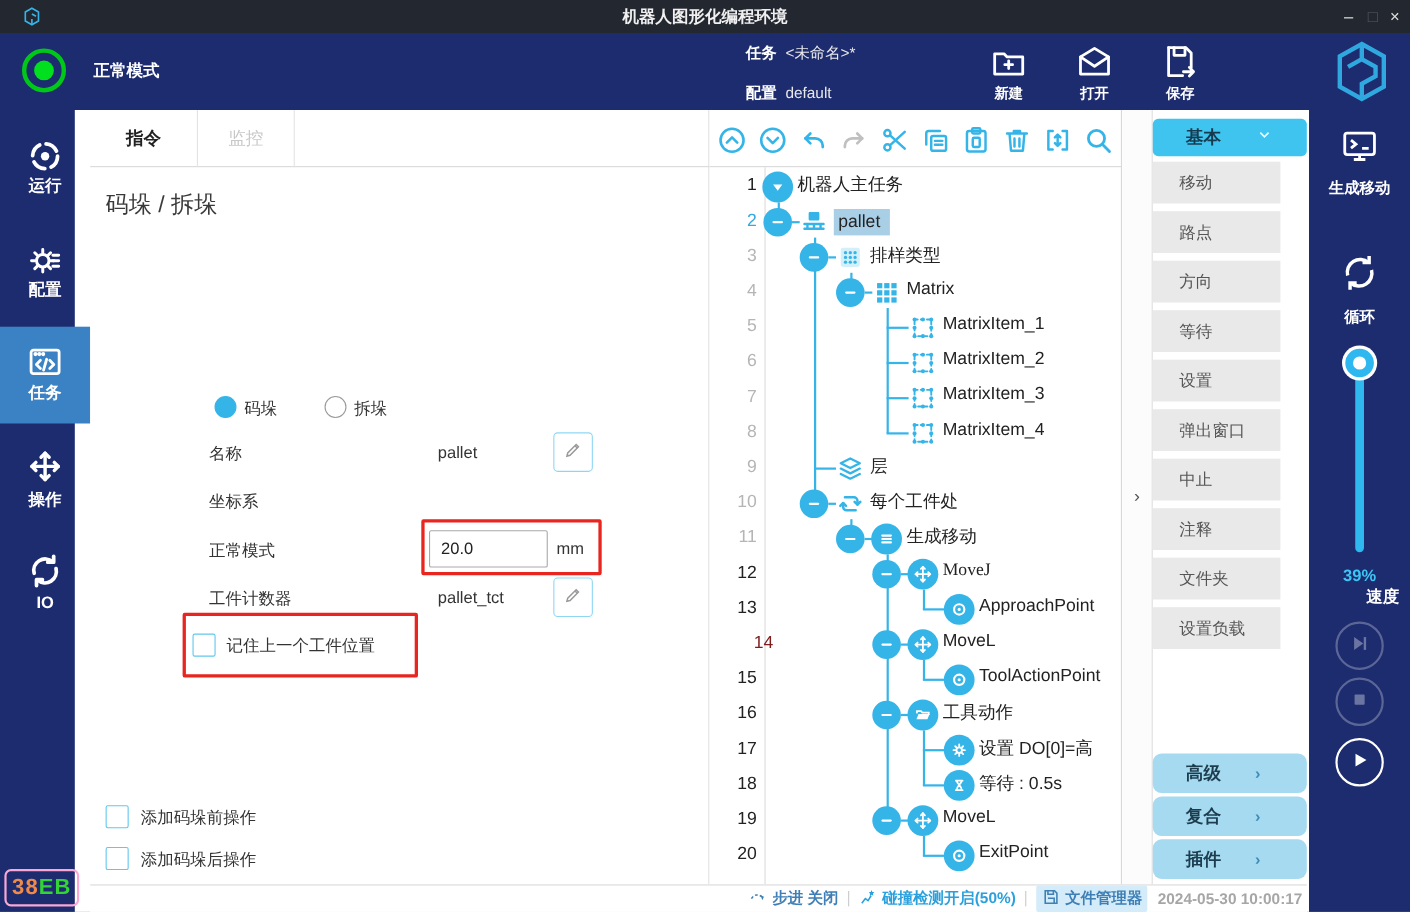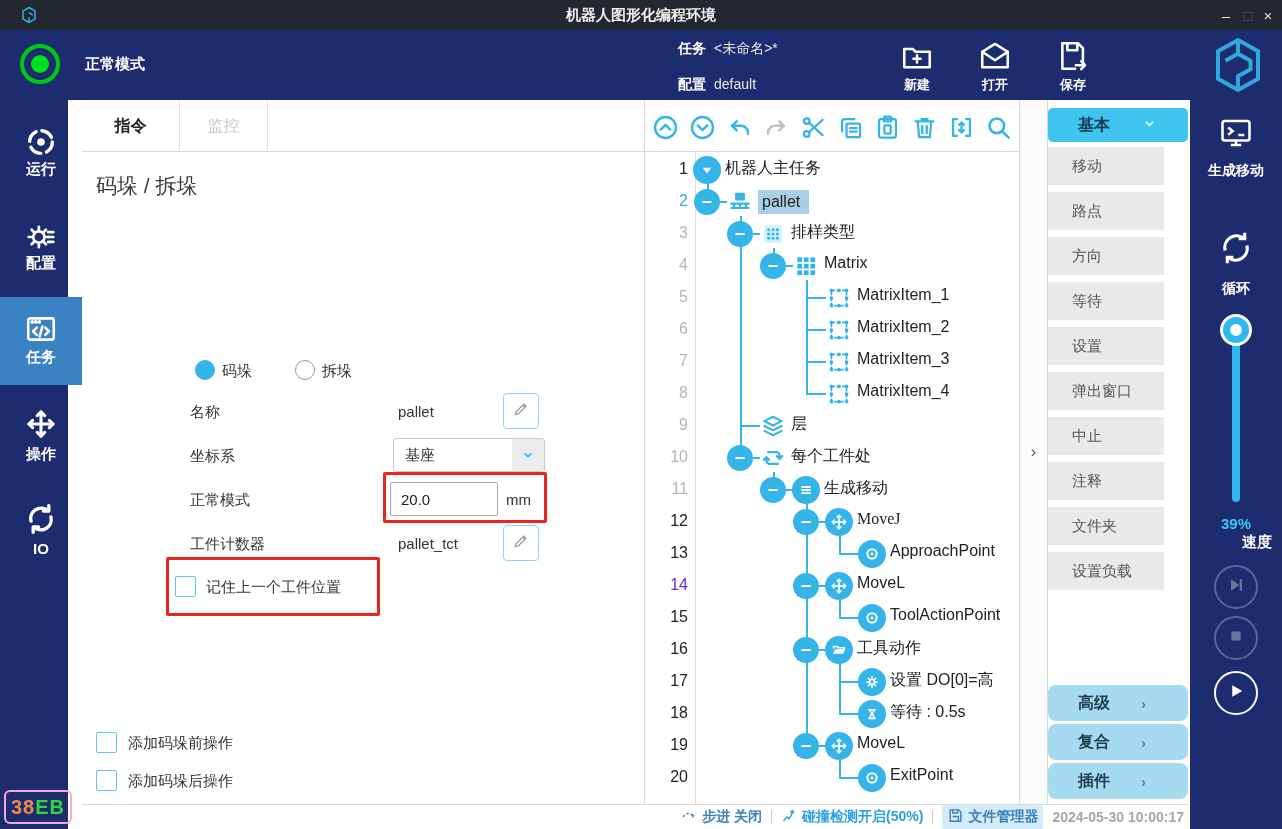--- a/index.html
+++ b/index.html
@@ -208,28 +208,20 @@
     <div class="abs flabel" style="left:108px;top:303px;">名称</div>
     <div class="abs fvalue" style="left:316px;top:303px;">pallet</div>
     <div class="abs editbtn" style="left:421px;top:293px;">
         <span><svg viewBox="0 0 24 24" fill="none" stroke="currentColor" stroke-width="1.8">
             <path d="M4.5 19.5l1-3.8L15.7 5.5l2.8 2.8L8.3 18.5l-3.8 1z"></path>
             <path d="M14.3 6.9l2.8 2.8"></path>
           </svg></span>
       </div>
 
     <div class="abs flabel" style="left:108px;top:347px;">坐标系</div>
-    <div class="abs dropdown" style="left:311px;top:338px;">
-      <span class="dval">基座</span>
-      <span class="dchev">
-          <svg viewBox="0 0 24 24" width="14" height="14" fill="none" stroke="currentColor" stroke-width="2.4">
-            <path d="M6 9l6 6 6-6"></path>
-          </svg>
-        </span>
-    </div>
 
     <div class="abs flabel" style="left:108px;top:391px;">正常模式</div>
     <div class="abs numinput" style="left:308px;top:382px;">
         <span>20.0</span>
       </div>
     <div class="abs fvalue" style="left:424px;top:391px;">mm</div>
     <div class="abs redbox" style="left:301px;top:372px;width:164px;height:51px;"></div>
 
     <div class="abs flabel" style="left:108px;top:435px;">工件计数器</div>
     <div class="abs fvalue" style="left:316px;top:435px;">pallet_tct</div>
@@ -485,21 +477,21 @@
         <div class="tline abs" style="left: 194px; top: 453px; width: 20px; height: 2px;"></div>
         <div class="tnum abs" style="left: 9px; top: 444px; color: rgb(34, 34, 34);">13</div>
         <div class="tcircle abs" style="width: 28px; height: 28px; left: 213px; top: 440px;">
           <svg viewBox="0 0 24 24" fill="none" stroke="currentColor" stroke-linecap="round" style="width:20px;height:20px">
             <circle cx="12" cy="12" r="5.6" stroke-width="2.4"></circle>
             <circle cx="12" cy="12" r="1.7" fill="currentColor" stroke="none"></circle>
           </svg>
         </div>
         <div class="tlabel abs" style="left: 245px; top: 442px;">ApproachPoint</div>
         <div class="tline abs" style="left: 174px; top: 485px; width: 7px; height: 2px;"></div>
-        <div class="tnum abs" style="left: 9px; top: 476px; color: #6d28d9;">14</div>
+        <div class="tnum abs" style="left: 24px; top: 476px; color: #7f1d1d;">14</div>
         <div class="tcircle abs" style="width: 26px; height: 26px; left: 148px; top: 473px;">
           <svg viewBox="0 0 24 24" fill="none" stroke="currentColor" stroke-linecap="round" style="width:18px;height:18px">
             <path d="M7 12h10" stroke-width="2.7"></path>
           </svg>
         </div>
         <div class="tcircle abs" style="width: 28px; height: 28px; left: 180px; top: 472px;">
           <svg viewBox="0 0 24 24" fill="none" stroke="currentColor" stroke-linecap="round" style="width:20px;height:20px">
             <path d="M12 4v16M4 12h16" stroke-width="2"></path>
             <path d="M12 4l-2.2 2.2M12 4l2.2 2.2M12 20l-2.2-2.2M12 20l2.2-2.2M4 12l2.2-2.2M4 12l2.2 2.2M20 12l-2.2-2.2M20 12l-2.2 2.2" stroke-width="2"></path>
           </svg>

